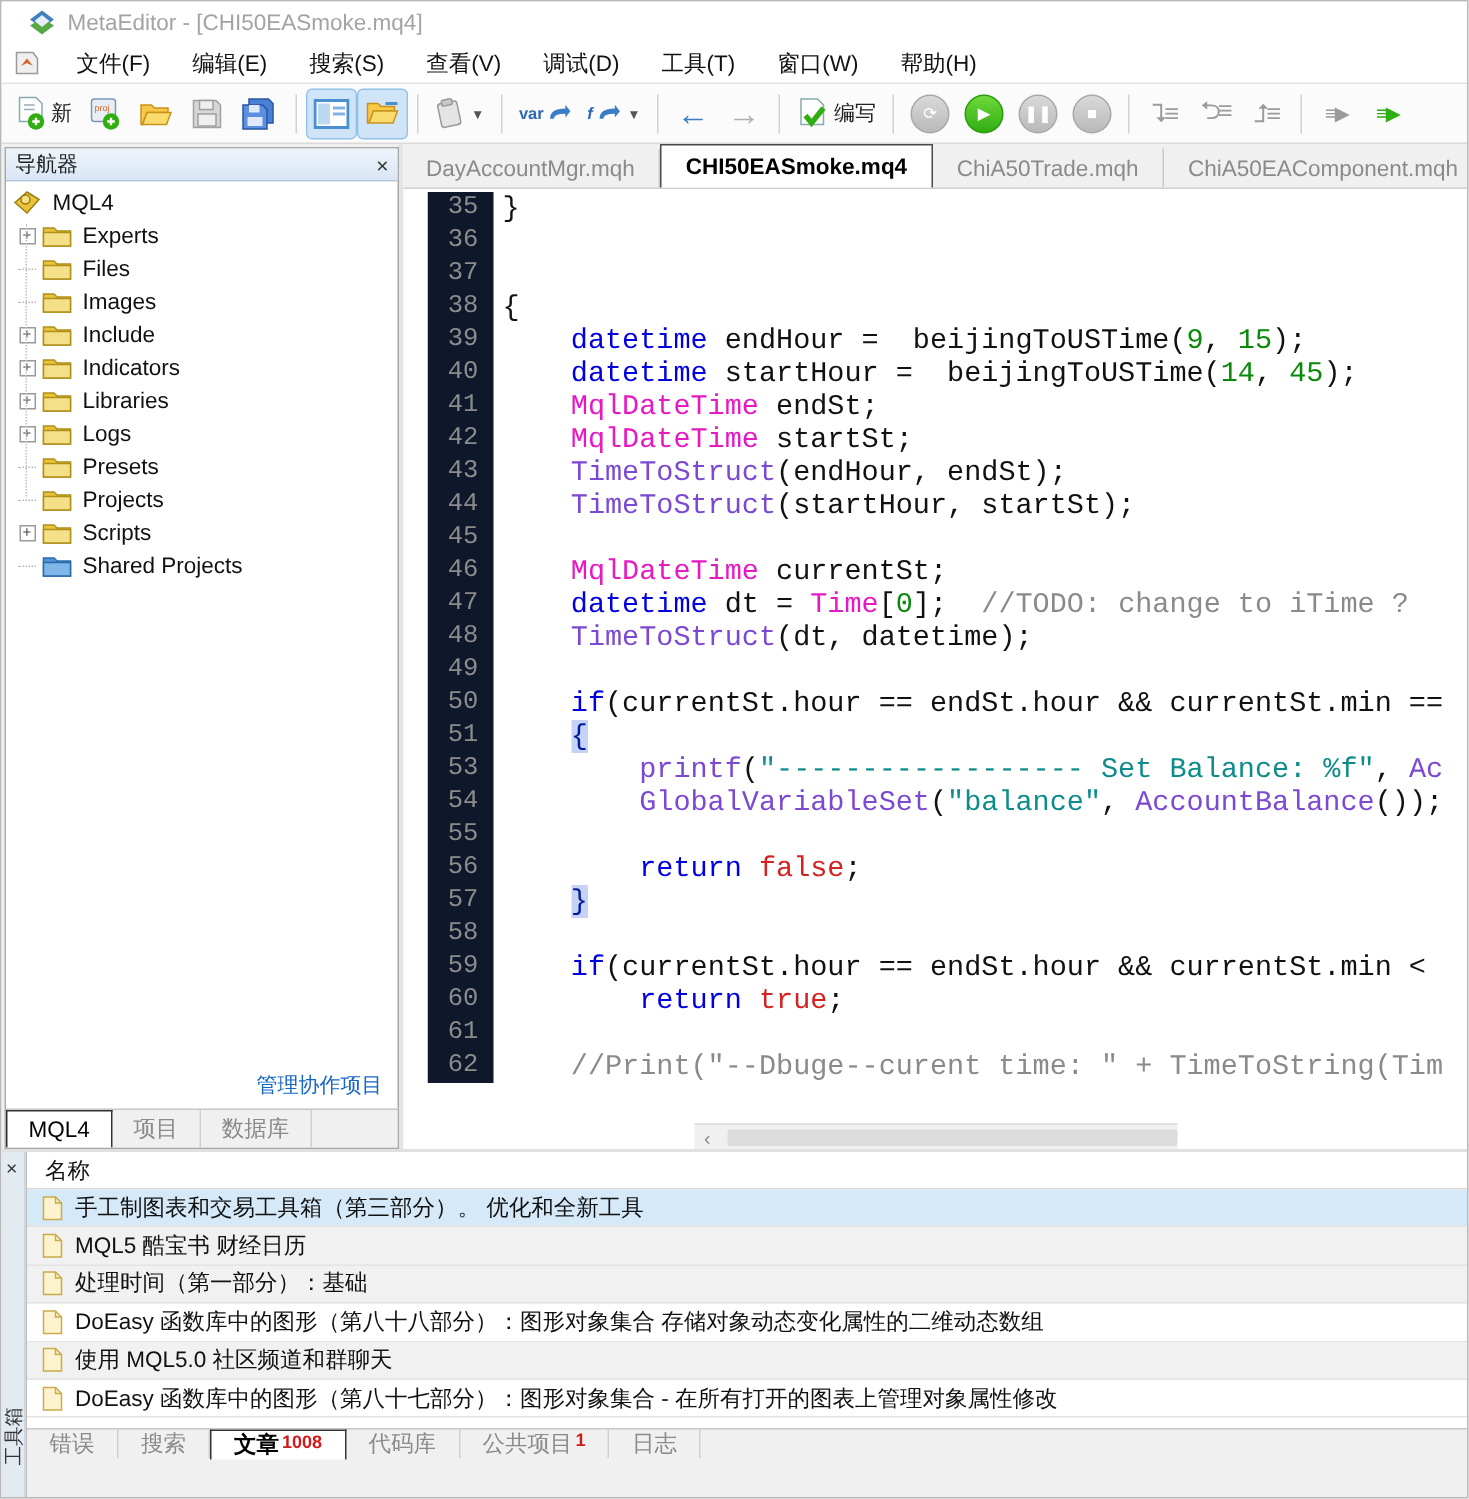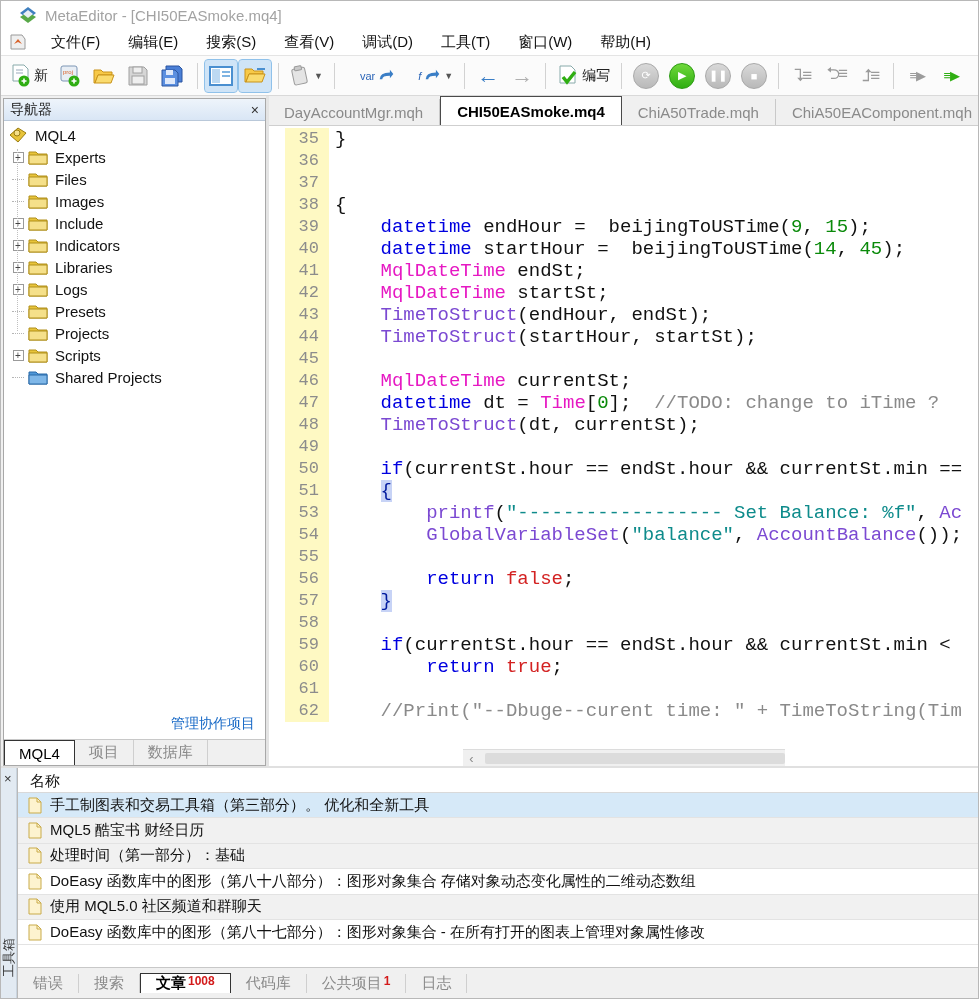--- a/index.html
+++ b/index.html
@@ -21,21 +21,21 @@
   .tbtn { height:32px; min-width:32px; display:flex; align-items:center; justify-content:center; border-radius:3px; padding:0 4px; gap:3px; position:relative; }
   .tbtn.on { background:#cfe4f7; outline:1px solid #8fc1ea; }
   .tbtn .zh { font-size:14px; color:#222; }
   .tsep { width:1px; height:26px; background:#d2d2d2; margin:0 5px; }
   .circ { width:26px; height:26px; border-radius:50%; display:flex; align-items:center; justify-content:center; font-size:11px; color:#fff; }
   .circ.gray { background:linear-gradient(#d9d9d9,#b9b9b9); border:1px solid #a8a8a8; }
   .circ.green { background:linear-gradient(#6fd83a,#2fae12); border:1px solid #2a9a10; }
   .arrow-blue { color:#3a7ec6; font-size:22px; line-height:1; }
   .arrow-gray { color:#b0b0b0; font-size:22px; line-height:1; }
   .dd { color:#555; font-size:9px; margin-left:1px; }
-  .varlbl { color:#2d66b8; font-weight:normal; font-size:11px;margin-left:14px; }
+  .varlbl { color:#2d66b8; font-weight:bold; font-size:11px; }
   .steps { color:#9b9b9b; font-size:17px; letter-spacing:-2px; }
   .golines { font-size:13px; color:#9b9b9b; letter-spacing:-1px; }
   .golines.g { color:#2fae12; }
 
   
   .main { flex:0 0 670px; display:flex; overflow:hidden; background:#f0f0f0; }
 
   
   .navigator { width:268px; flex:0 0 268px; display:flex; flex-direction:column; border-right:3px solid #e4e4e4; background:#f0f0f0; }
   .nav-inner { flex:1 1 auto; display:flex; flex-direction:column; border:1px solid #a8a8a8; margin:2px 0 0 2px; background:#fff; overflow:hidden; }
@@ -53,21 +53,21 @@
   .nav-tab { padding:0 14px; display:flex; align-items:center; color:#8a8a8a; border-right:1px solid #cfcfcf; }
   .nav-tab.active { background:#fff; color:#000; border:1px solid #333; border-bottom:none; margin-bottom:0; }
 
   
   .editor { flex:1 1 auto; display:flex; flex-direction:column; overflow:hidden; background:#fff;align-items:center; }
   .ed-tabs { height:30px; background:#f0f0f0; display:flex; align-items:flex-end; padding-left:10px; flex:0 0 auto; border-bottom:1px solid #cfcfcf; font-size:15px; }
   .ed-tab { height:26px; display:flex; align-items:center; padding:0 16px; color:#8a8a8a; border-right:1px solid #c9c9c9; white-space:nowrap; }
   .ed-tab.active { background:#fff; color:#000; border:1px solid #4a4a4a; border-bottom:none; height:29px; font-weight:bold; }
   .code { flex:1 1 auto; overflow:hidden; background:#fff; font-family:"Liberation Mono","DejaVu Sans Mono",monospace; font-size:19px; padding-top:2px; }
   .cl { height:22px; display:flex; white-space:pre; line-height:22px; }
-  .ln { width:44px; flex:0 0 44px; background:#fef9c3; color:#8c8c8c; text-align:right; padding-right:10px; font-size:17px; }
+  .ln { width:44px; flex:0 0 44px; background:#0f172a; color:#8c8c8c; text-align:right; padding-right:10px; font-size:17px; }
   .ct { padding-left:6px; }
   .tok-pl { color:#111; }
   .tok-kw { color:#0000e0; }
   .tok-typ { color:#e619c3; }
   .tok-fn { color:#7b49d2; }
   .tok-num { color:#0a8a0a; }
   .tok-str { color:#0e8b8b; }
   .tok-cmt { color:#8a8a8a; }
   .tok-lit { color:#d32222; }
   .tok-brh { background:#c7d3f6; color:#001a9e; }
@@ -79,21 +79,21 @@
   .bottom { flex:1 1 auto; display:flex; border-top:2px solid #e0e0e0; overflow:hidden; background:#fff; }
   .strip { width:16px; flex:0 0 16px; background:#e2eaf2; position:relative; border-right:1px solid #c9d4df; }
   .strip .x { position:absolute; top:3px; left:3px; font-size:13px; color:#333; }
   .strip .vlabel { position:absolute; bottom:34px; left:-14px; transform:rotate(-90deg); transform-origin:center; font-size:13px; color:#333; white-space:nowrap; width:44px; }
   .bottom-main { flex:1 1 auto; display:flex; flex-direction:column; overflow:hidden; border-left:1px solid #b9b9b9; }
   .list-header { height:25px; line-height:25px; padding-left:12px; font-size:15px; color:#111; border-bottom:1px solid #d9d9d9; background:#fff; flex:0 0 auto; }
   .article-list { flex:1 1 auto; overflow:hidden; }
   .article-row { height:25.4px; display:flex; align-items:center; font-size:15px; color:#111; border-bottom:1px solid #e3e3e3; padding-left:10px; gap:8px; white-space:nowrap; }
   .article-row.alt { background:#f1f1f1; }
   .article-row.sel { background:#d6e9f8; }
-  .bottom-tabs { height:31px; flex:0 0 auto; background:#f0f0f0; border-top:1px solid #c8c8c8; display:flex; align-items:center; font-size:15px; }
+  .bottom-tabs { height:46px; flex:0 0 auto; background:#f0f0f0; border-top:1px solid #c8c8c8; display:flex; align-items:flex-start; font-size:15px; }
   .btab { padding:0 15px; display:flex; align-items:center; color:#8a8a8a; border-right:1px solid #cfcfcf; gap:2px; }
   .btab.active { background:#fff; color:#000; border:1px solid #333; border-bottom:none; font-weight:bold; }
   .badge { color:#d31a1a; font-size:12px; font-weight:bold; align-self:flex-end; margin-bottom:5px; }
 
   svg { display:block; }
 </style>
 </head>
 <body>
 
 <div class="window">
@@ -395,21 +395,21 @@
           <div class="cl"><span class="ln">38</span><span class="ct"><span class="tok-pl">{</span></span></div>
           <div class="cl"><span class="ln">39</span><span class="ct"><span class="tok-pl">    </span><span class="tok-kw">datetime</span><span class="tok-pl"> endHour =  beijingToUSTime(</span><span class="tok-num">9</span><span class="tok-pl">, </span><span class="tok-num">15</span><span class="tok-pl">);</span></span></div>
           <div class="cl"><span class="ln">40</span><span class="ct"><span class="tok-pl">    </span><span class="tok-kw">datetime</span><span class="tok-pl"> startHour =  beijingToUSTime(</span><span class="tok-num">14</span><span class="tok-pl">, </span><span class="tok-num">45</span><span class="tok-pl">);</span></span></div>
           <div class="cl"><span class="ln">41</span><span class="ct"><span class="tok-pl">    </span><span class="tok-typ">MqlDateTime</span><span class="tok-pl"> endSt;</span></span></div>
           <div class="cl"><span class="ln">42</span><span class="ct"><span class="tok-pl">    </span><span class="tok-typ">MqlDateTime</span><span class="tok-pl"> startSt;</span></span></div>
           <div class="cl"><span class="ln">43</span><span class="ct"><span class="tok-pl">    </span><span class="tok-fn">TimeToStruct</span><span class="tok-pl">(endHour, endSt);</span></span></div>
           <div class="cl"><span class="ln">44</span><span class="ct"><span class="tok-pl">    </span><span class="tok-fn">TimeToStruct</span><span class="tok-pl">(startHour, startSt);</span></span></div>
           <div class="cl"><span class="ln">45</span><span class="ct"></span></div>
           <div class="cl"><span class="ln">46</span><span class="ct"><span class="tok-pl">    </span><span class="tok-typ">MqlDateTime</span><span class="tok-pl"> currentSt;</span></span></div>
           <div class="cl"><span class="ln">47</span><span class="ct"><span class="tok-pl">    </span><span class="tok-kw">datetime</span><span class="tok-pl"> dt = </span><span class="tok-typ">Time</span><span class="tok-pl">[</span><span class="tok-num">0</span><span class="tok-pl">];  </span><span class="tok-cmt">//TODO: change to iTime ?</span></span></div>
-          <div class="cl"><span class="ln">48</span><span class="ct"><span class="tok-pl">    </span><span class="tok-fn">TimeToStruct</span><span class="tok-pl">(dt, currentSt);</span></span></div>
+          <div class="cl"><span class="ln">48</span><span class="ct"><span class="tok-pl">    </span><span class="tok-fn">TimeToStruct</span><span class="tok-pl">(dt, datetime);</span></span></div>
           <div class="cl"><span class="ln">49</span><span class="ct"></span></div>
           <div class="cl"><span class="ln">50</span><span class="ct"><span class="tok-pl">    </span><span class="tok-kw">if</span><span class="tok-pl">(currentSt.hour == endSt.hour &amp;&amp; currentSt.min ==</span></span></div>
           <div class="cl"><span class="ln">51</span><span class="ct"><span class="tok-pl">    </span><span class="tok-brh">{</span></span></div>
           <div class="cl"><span class="ln">53</span><span class="ct"><span class="tok-pl">        </span><span class="tok-fn">printf</span><span class="tok-pl">(</span><span class="tok-str">"------------------ Set Balance: %f"</span><span class="tok-pl">, </span><span class="tok-fn">Ac</span></span></div>
           <div class="cl"><span class="ln">54</span><span class="ct"><span class="tok-pl">        </span><span class="tok-fn">GlobalVariableSet</span><span class="tok-pl">(</span><span class="tok-str">"balance"</span><span class="tok-pl">, </span><span class="tok-fn">AccountBalance</span><span class="tok-pl">());</span></span></div>
           <div class="cl"><span class="ln">55</span><span class="ct"></span></div>
           <div class="cl"><span class="ln">56</span><span class="ct"><span class="tok-pl">        </span><span class="tok-kw">return</span><span class="tok-pl"> </span><span class="tok-lit">false</span><span class="tok-pl">;</span></span></div>
           <div class="cl"><span class="ln">57</span><span class="ct"><span class="tok-pl">    </span><span class="tok-brh">}</span></span></div>
           <div class="cl"><span class="ln">58</span><span class="ct"></span></div>
           <div class="cl"><span class="ln">59</span><span class="ct"><span class="tok-pl">    </span><span class="tok-kw">if</span><span class="tok-pl">(currentSt.hour == endSt.hour &amp;&amp; currentSt.min &lt;</span></span></div>

